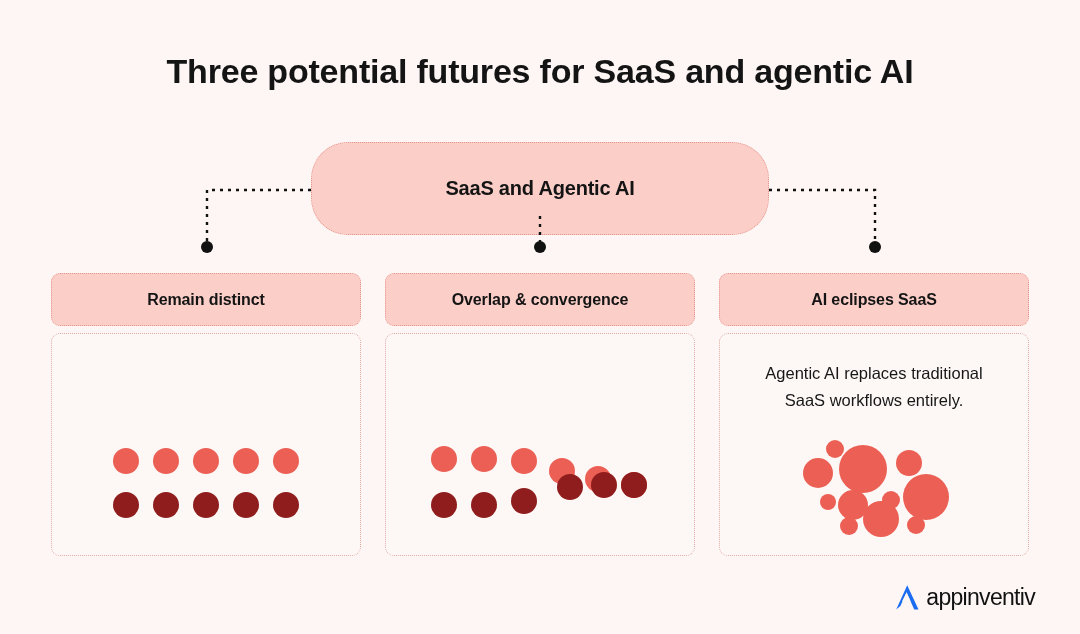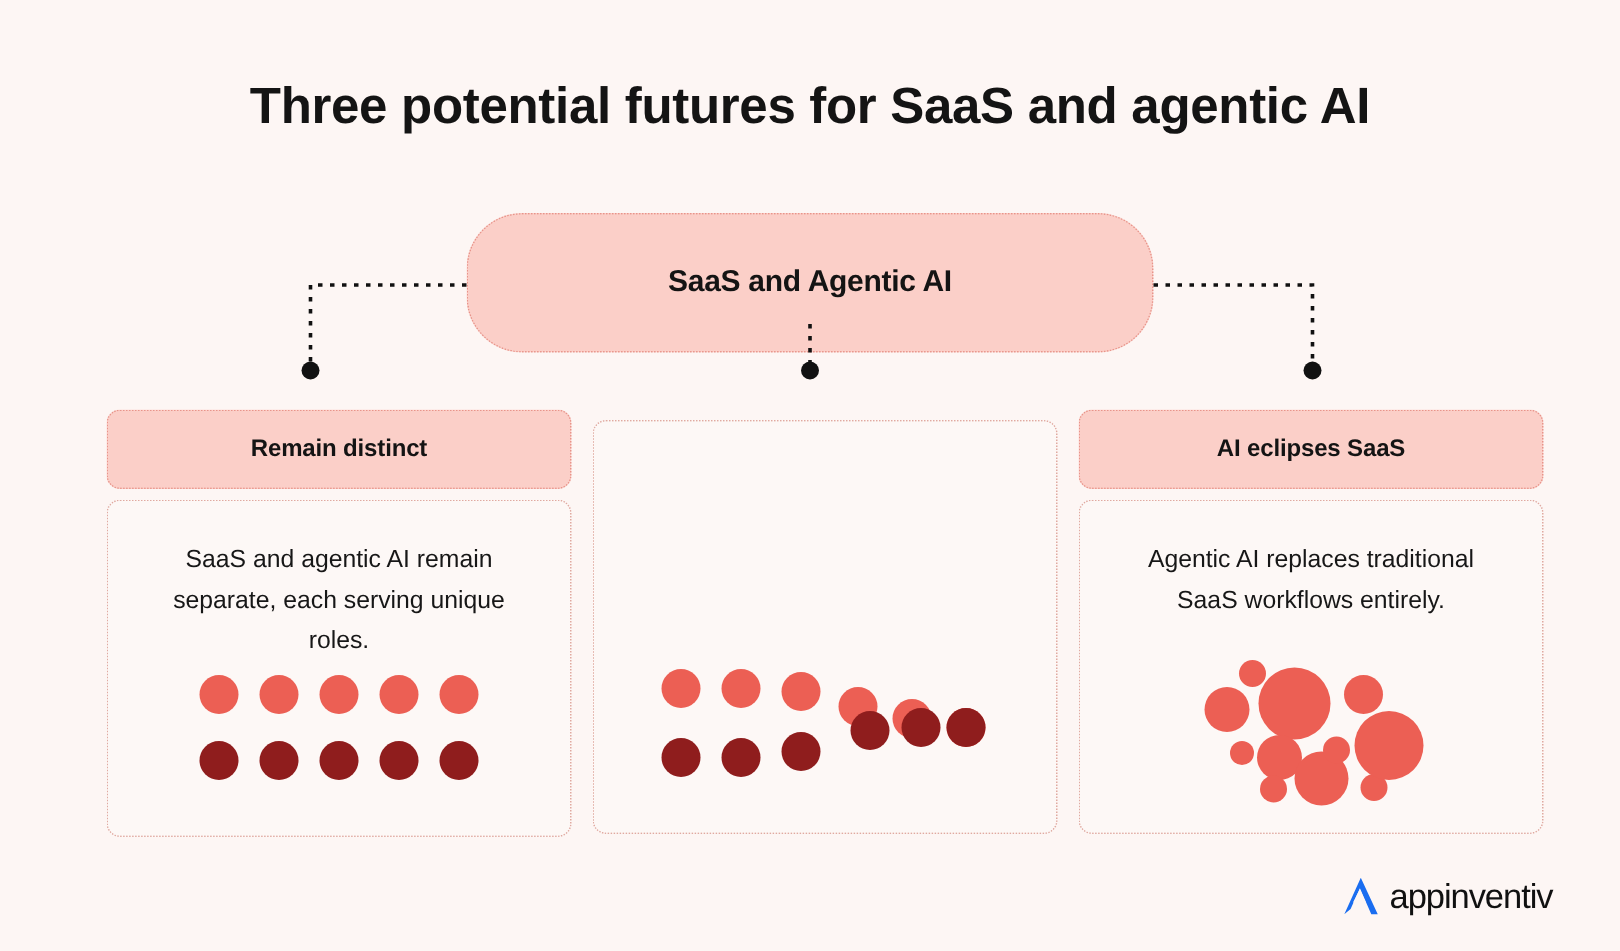--- a/index.html
+++ b/index.html
@@ -63,21 +63,21 @@
   }
 
   
   .columns {
     position: absolute;
     left: 51px;
     top: 273px;
     width: 978px;
     height: 283px;
     display: flex;
-    justify-content: flex-end;
+    justify-content: space-between;
     gap: 14px;
   }
 
   .column {
     width: 310px;
     display: flex;
     flex-direction: column;
   }
 
   .col-header {
@@ -163,21 +163,20 @@
   <circle cx="875" cy="247" r="6" fill="#111111"></circle>
 </svg>
 
 <div class="columns">
 
   <div class="column">
     <div class="col-header">
       <span class="col-header-label">Remain distinct</span>
     </div>
     <div class="col-body">
-      <div class="col-desc">SaaS and agentic AI remain separate, each serving unique roles.</div>
       <div class="viz">
         <svg width="204" height="90" viewBox="0 0 204 90">
           <g fill="#ec5f54">
             <circle cx="22" cy="22" r="13"></circle>
             <circle cx="62" cy="22" r="13"></circle>
             <circle cx="102" cy="22" r="13"></circle>
             <circle cx="142" cy="22" r="13"></circle>
             <circle cx="182" cy="22" r="13"></circle>
           </g>
           <g fill="#8f1d1d">
@@ -186,20 +185,23 @@
             <circle cx="102" cy="66" r="13"></circle>
             <circle cx="142" cy="66" r="13"></circle>
             <circle cx="182" cy="66" r="13"></circle>
           </g>
         </svg>
       </div>
     </div>
   </div>
 
   <div class="column">
+    <div class="col-header">
+      <span class="col-header-label">Overlap &amp; convergence</span>
+    </div>
     <div class="col-body">
       <div class="viz">
         <svg width="236" height="90" viewBox="0 0 236 90">
           <g fill="#ec5f54">
             <circle cx="22" cy="20" r="13"></circle>
             <circle cx="62" cy="20" r="13"></circle>
             <circle cx="102" cy="22" r="13"></circle>
             <circle cx="140" cy="32" r="13"></circle>
             <circle cx="176" cy="40" r="13"></circle>
             <circle cx="212" cy="46" r="13"></circle>

